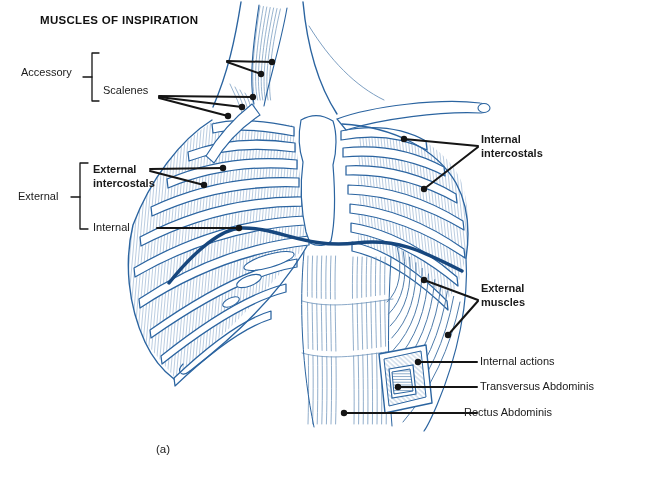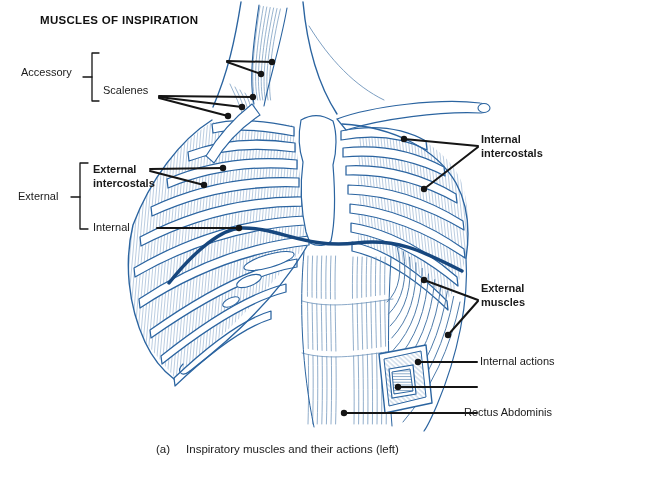--- a/index.html
+++ b/index.html
@@ -210,21 +210,21 @@
 
   <div class="lbl" style="left:481px;top:133px">
     <span>Internal</span>
     <span>intercostals</span>
   </div>
   <div class="lbl" style="left:481px;top:282px">
     <span>External</span>
     <span>muscles</span>
   </div>
   <div class="lbl" style="left:480px;top:355px">Internal actions</div>
+  <div class="lbl" style="left:480px;top:380px">Transversus Abdominis</div>
   <div class="lbl" style="left:464px;top:406px">Rectus Abdominis</div>
 
   <div class="cap" style="left:156px;top:442px">
     <span>(a)</span>
     <span>
-      <span style="display:block">Inspiratory muscles and their actions (left)</span>
     </span>
   </div>
 </div>
 
 </body></html>

